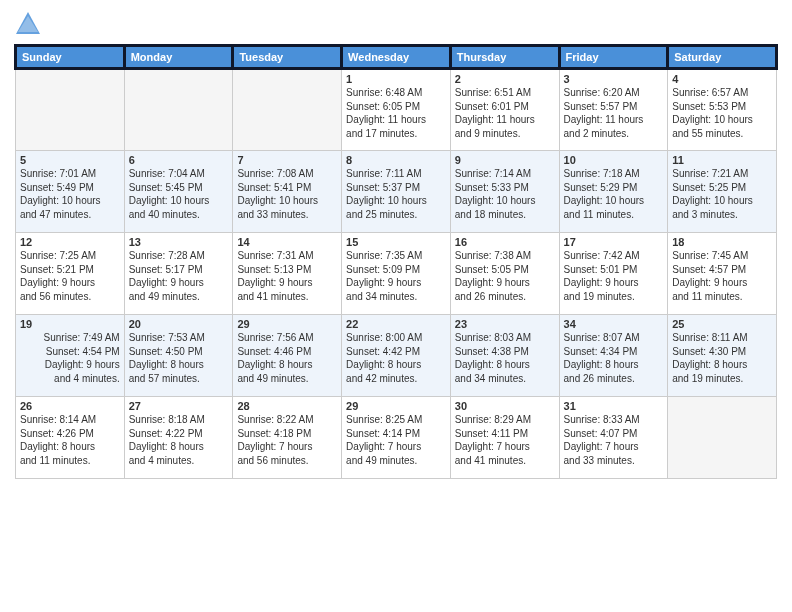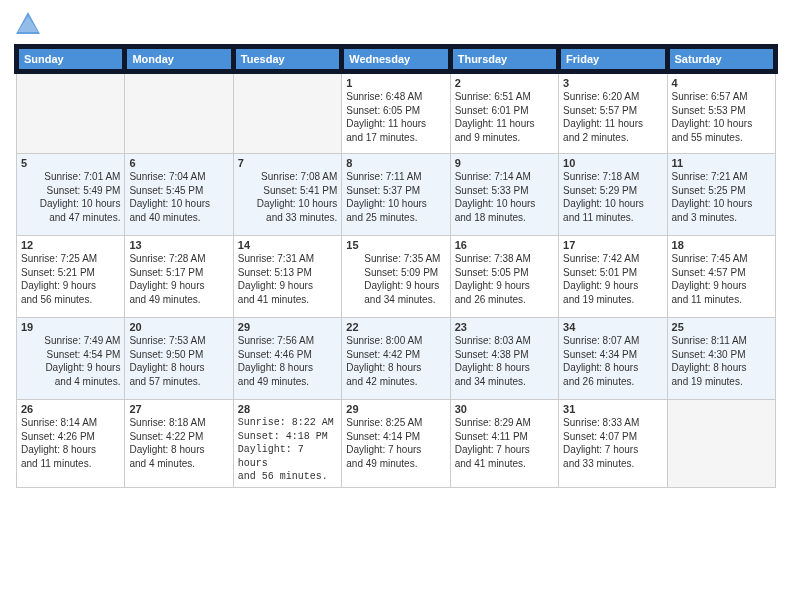--- a/index.html
+++ b/index.html
@@ -63,21 +63,21 @@
       width: 100%;
       border-collapse: collapse;
     }
     .calendar th {
       background: #4a90d9;
       color: #fff;
       font-size: 11px;
       font-weight: bold;
       text-align: left;
       padding: 4px 5px;
-      border: 5px solid #0f172a;
+      border: 3px solid #0f172a;
     }
     .calendar td {
       border: 1px solid #ccc;
       vertical-align: top;
       padding: 3px 4px;
       width: calc(100% / 7);
       font-size: 9.5px;
       color: #333;
       height: 82px;
       background: #fff;
@@ -163,35 +163,35 @@
             <span class="day-num">4</span>
             <div class="day-info" style="white-space: pre-line;">Sunrise: 6:57 AM
 Sunset: 5:53 PM
 Daylight: 10 hours
 and 55 minutes.</div>
           </td>
         </tr>
         <tr class="row-alt">
           <td>
             <span class="day-num">5</span>
-            <div class="day-info" style="white-space: pre-line; text-align: right;">Sunrise: 7:01 AM
+            <div class="day-info" style="white-space: pre-line;">Sunrise: 7:01 AM
 Sunset: 5:49 PM
 Daylight: 10 hours
 and 47 minutes.</div>
           </td>
           <td>
             <span class="day-num">6</span>
             <div class="day-info" style="white-space: pre-line;">Sunrise: 7:04 AM
 Sunset: 5:45 PM
 Daylight: 10 hours
 and 40 minutes.</div>
           </td>
           <td>
             <span class="day-num">7</span>
-            <div class="day-info" style="white-space: pre-line; text-align: right;">Sunrise: 7:08 AM
+            <div class="day-info" style="white-space: pre-line;">Sunrise: 7:08 AM
 Sunset: 5:41 PM
 Daylight: 10 hours
 and 33 minutes.</div>
           </td>
           <td>
             <span class="day-num">8</span>
             <div class="day-info" style="white-space: pre-line;">Sunrise: 7:11 AM
 Sunset: 5:37 PM
 Daylight: 10 hours
 and 25 minutes.</div>
@@ -235,21 +235,21 @@
           </td>
           <td>
             <span class="day-num">14</span>
             <div class="day-info" style="white-space: pre-line;">Sunrise: 7:31 AM
 Sunset: 5:13 PM
 Daylight: 9 hours
 and 41 minutes.</div>
           </td>
           <td>
             <span class="day-num">15</span>
-            <div class="day-info" style="white-space: pre-line; margin-left: 18px;">Sunrise: 7:35 AM
+            <div class="day-info" style="white-space: pre-line;">Sunrise: 7:35 AM
 Sunset: 5:09 PM
 Daylight: 9 hours
 and 34 minutes.</div>
           </td>
           <td>
             <span class="day-num">16</span>
             <div class="day-info" style="white-space: pre-line;">Sunrise: 7:38 AM
 Sunset: 5:05 PM
 Daylight: 9 hours
 and 26 minutes.</div>
@@ -273,21 +273,21 @@
           <td>
             <span class="day-num">19</span>
             <div class="day-info" style="white-space: pre-line; text-align: right;">Sunrise: 7:49 AM
 Sunset: 4:54 PM
 Daylight: 9 hours
 and 4 minutes.</div>
           </td>
           <td>
             <span class="day-num">20</span>
             <div class="day-info" style="white-space: pre-line;">Sunrise: 7:53 AM
-Sunset: 9:50 PM
+Sunset: 4:50 PM
 Daylight: 8 hours
 and 57 minutes.</div>
           </td>
           <td>
             <span class="day-num">29</span>
             <div class="day-info" style="white-space: pre-line;">Sunrise: 7:56 AM
 Sunset: 4:46 PM
 Daylight: 8 hours
 and 49 minutes.</div>
           </td>
@@ -330,21 +330,21 @@
           </td>
           <td>
             <span class="day-num">27</span>
             <div class="day-info" style="white-space: pre-line;">Sunrise: 8:18 AM
 Sunset: 4:22 PM
 Daylight: 8 hours
 and 4 minutes.</div>
           </td>
           <td>
             <span class="day-num">28</span>
-            <div class="day-info" style="white-space: pre-line; font-family: Liberation Mono, monospace;">Sunrise: 8:22 AM
+            <div class="day-info" style="white-space: pre-line;">Sunrise: 8:22 AM
 Sunset: 4:18 PM
 Daylight: 7 hours
 and 56 minutes.</div>
           </td>
           <td>
             <span class="day-num">29</span>
             <div class="day-info" style="white-space: pre-line;">Sunrise: 8:25 AM
 Sunset: 4:14 PM
 Daylight: 7 hours
 and 49 minutes.</div>

